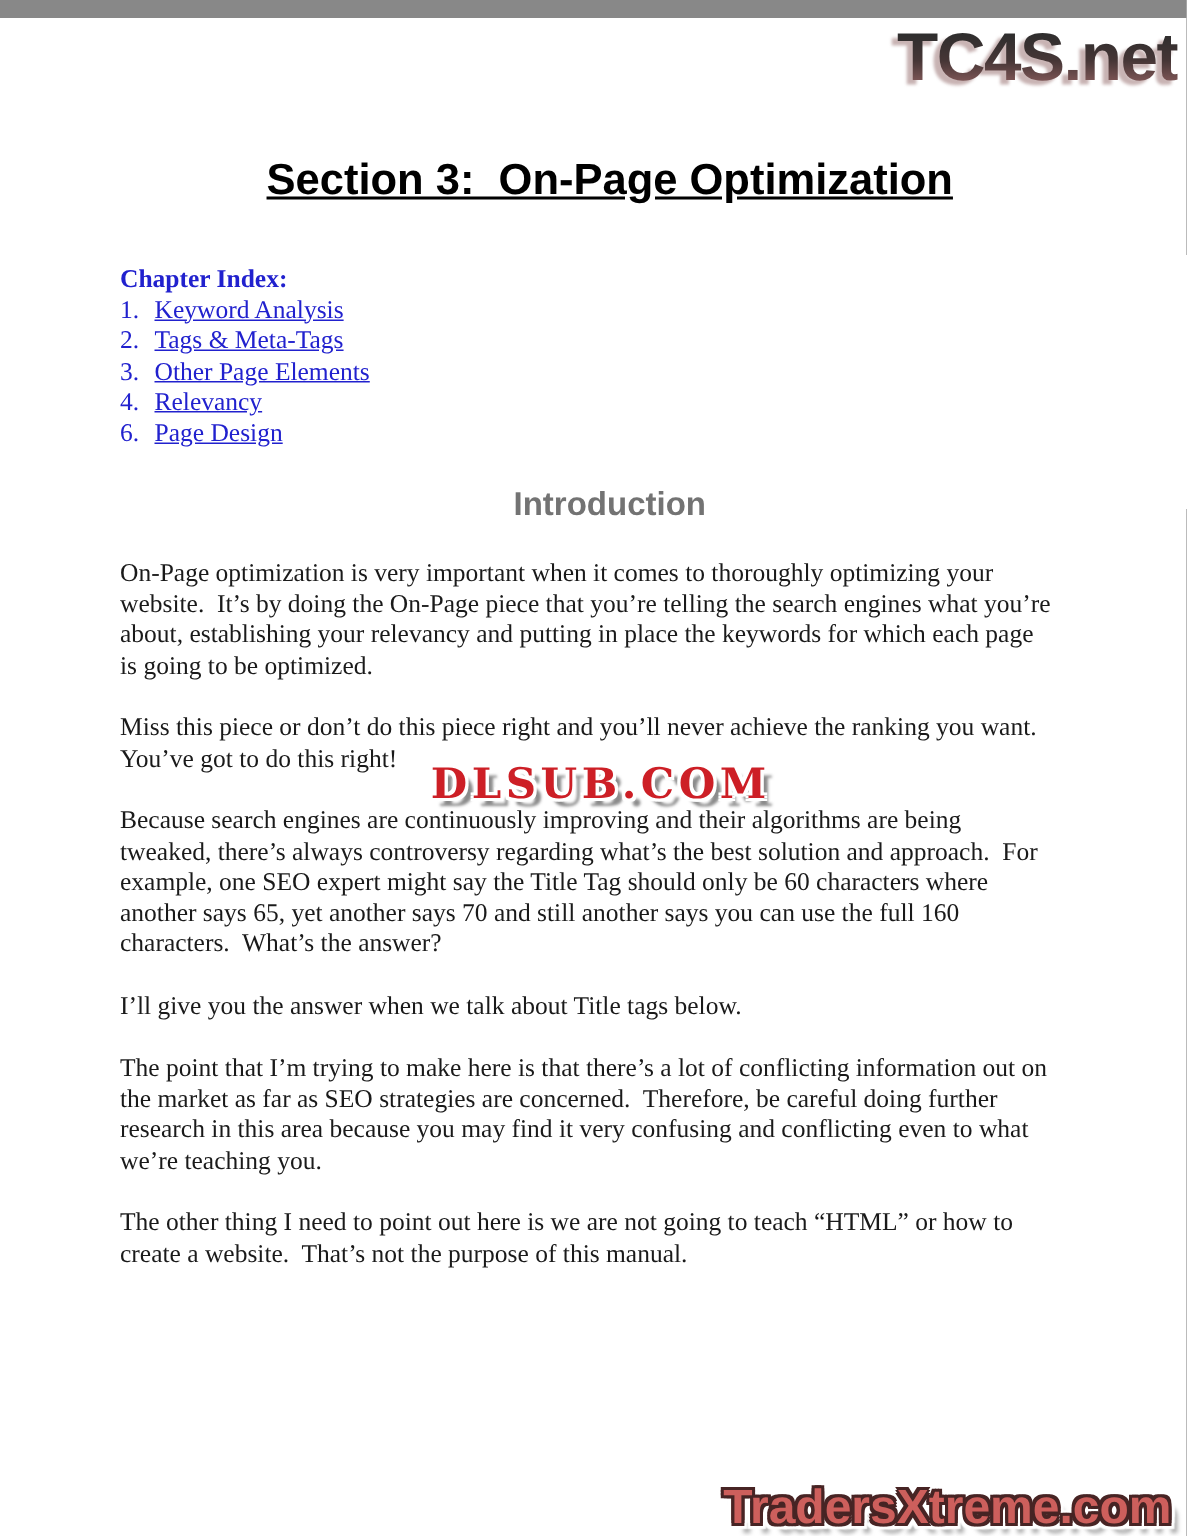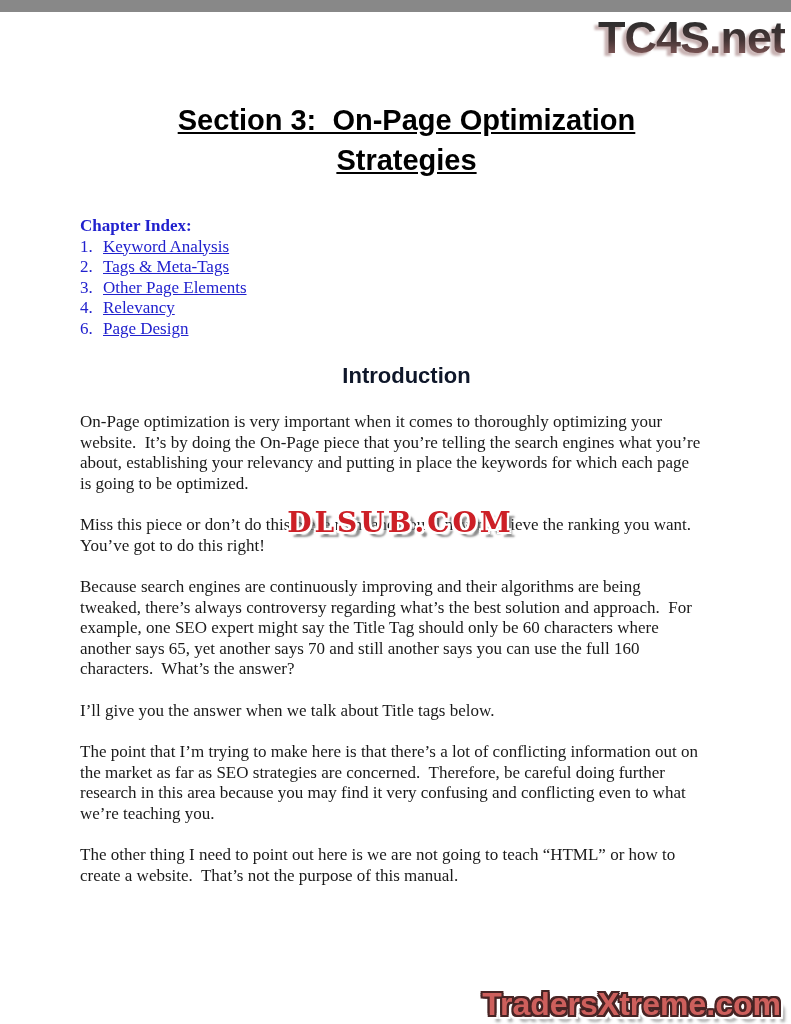--- a/index.html
+++ b/index.html
@@ -41,21 +41,21 @@
   .ci-heading { color:#2121CE; font-weight:bold; white-space:pre-wrap;font-family:Liberation Serif, serif; }
   .ci-item { color:#2121CE; }
   .ci-num { display:inline-block; min-width:16px; margin-right:7px; }
   .ci-link { color:#2121CE; text-decoration:underline; cursor:pointer; }
 
   .intro {
     margin:22px 58px 0 80px;
     text-align:center;
     font-family:"Liberation Sans", sans-serif;
     font-weight:bold; font-size:22px; line-height:30px;
-    color:#0f172a;
+    color:#737373;
   }
 
   .body p {
     margin:21px 0 0 0;
     padding:0 90px 0 80px;
     font-size:17px; line-height:20.5px;
     white-space:pre-wrap;
   }
 
   
@@ -89,21 +89,20 @@
 </style>
 </head>
 <body>
 
 <div class="page">
 
   <div class="logo-top">TC4S.net</div>
 
   <h1 class="title">
     <span>Section 3:  On-Page Optimization</span>
-    <span>Strategies</span>
   </h1>
 
   <div class="chapter-index">
     <div class="ci-heading">Chapter Index:</div>
 
     <div class="ci-item">
       <span class="ci-num">1.</span><a class="ci-link">Keyword Analysis</a>
     </div>
     <div class="ci-item">
       <span class="ci-num">2.</span><a class="ci-link">Tags &amp; Meta-Tags</a>

